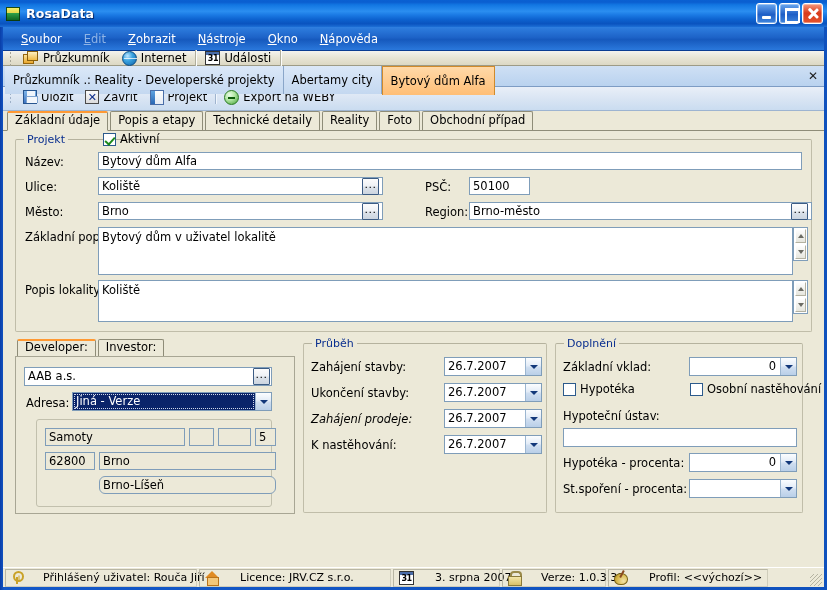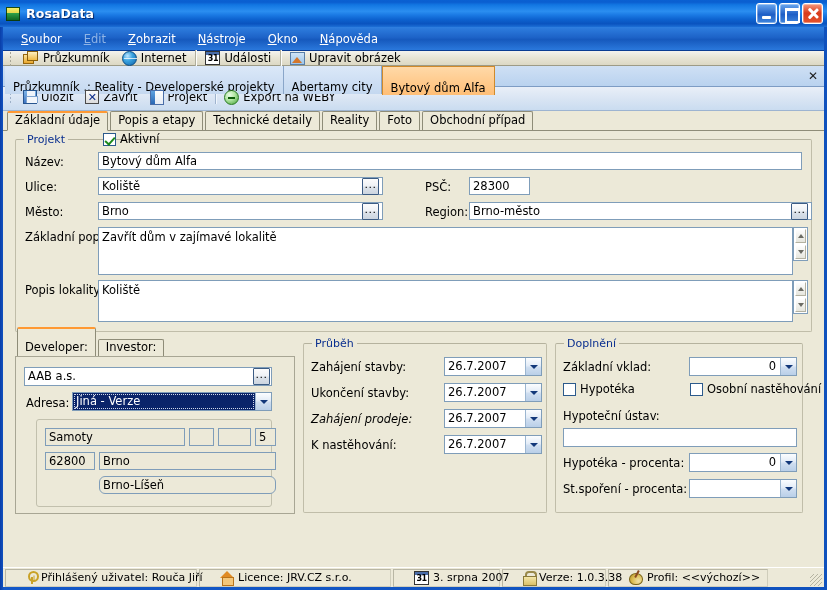--- a/index.html
+++ b/index.html
@@ -158,21 +158,21 @@
 
   
   .doctabs {
     height: 21px; width:100%;
     background: linear-gradient(to bottom,#cfe0f4,#b9d2ef);
     border-bottom:1px solid #7d9cc4;
     display:flex; align-items:stretch; position:relative;
     padding-left: 2px;
   }
   .dtab {
-    display:flex; padding:14px 8px; font-size:11.5px;
+    display:flex; align-items:center; padding:14px 8px; font-size:11.5px;
     color:#000; cursor:default; white-space:nowrap;
     background: linear-gradient(to bottom,#dbe8f8,#c4d8f0);
     border-right:1px solid #8aa6c9;
   }
   .dtab.active {
     background: linear-gradient(to bottom,#ffd9a8,#ffbe76);
     border:1px solid #d08a2c; border-bottom:0;
     font-weight:normal;
   }
   .dtab-close {
@@ -298,37 +298,37 @@
   }
 
   
   .devbox { position:absolute; }
   .devtabs { display:flex; align-items:flex-end; height:17px; padding-left:2px; }
   .dvtab {
     font-size:11.5px; padding:1px 7px 2px; background:#ece9d8;
     border:1px solid #8e8c78; border-bottom:0; margin-right:2px;
     border-radius:2px 2px 0 0; line-height:13px; white-space:nowrap; cursor:default;
   }
-  .dvtab.active { border-top:2px solid #ff9933; padding-top:12px; position:relative; z-index:2; }
+  .dvtab.active { border-top:2px solid #ff9933; padding-top:0px; position:relative; z-index:2; }
   .devpanel {
     border:1px solid #a8a694; background:#ece9d8; position:relative;
     height:calc(100% - 16px);
   }
   .innerbox { position:absolute; border:1px solid #c2c0ad; border-radius:3px; }
 
   
   .statusbar {
     position:absolute; left:3px; bottom:3px; width:821px; height:20px;
     background:#ece9d8; display:flex; align-items:center;
     border-top:1px solid #fff;
   }
   .spanel {
     height:18px; margin:1px 2px 1px 0;
     border:1px solid #cfcdbb; border-top-color:#b8b6a4; border-left-color:#b8b6a4;
-    display:flex; align-items:center; gap:4px; padding:0 20px;
+    display:flex; align-items:center; gap:21px; padding:0 5px;
     font-size:11px; white-space:nowrap;
   }
   .grip-dots {
     position:absolute; right:2px; bottom:1px; width:12px; height:12px;
     background-image:
       linear-gradient(135deg, transparent 45%, #a9a795 45%, #a9a795 55%, transparent 55%);
     background-size:4px 4px;
     opacity:.8;
   }
   .ico-key{width:11px;height:13px;position:relative;}
@@ -400,24 +400,20 @@
         </div>
         <div class="tbsep"></div>
         <div class="tbtn">
           <span class="ico ico-cal">
               <i class="top"></i>
               <span>31</span>
             </span>
           <span>Události</span>
         </div>
         <div class="tbsep"></div>
-        <div class="tbtn">
-          <span class="ico ico-pic"></span>
-          <span>Upravit obrázek</span>
-        </div>
       </div>
 
       <div class="doctabs">
         <div class="dtab">
           <span>Průzkumník .: Reality - Developerské projekty</span>
         </div>
         <div class="dtab">
           <span>Abertamy city</span>
         </div>
         <div class="dtab active">
@@ -469,32 +465,32 @@
         </div>
 
         <div class="lbl" style="left:22px; top:24px;">Název:</div>
         <div class="tf" style="left:95px; top:21px; width:704px; height:18px;">Bytový dům Alfa</div>
 
         <div class="lbl" style="left:22px; top:49px;">Ulice:</div>
         <div class="tf" style="left:95px; top:46px; width:285px; height:18px;">Koliště</div>
         <div class="ellipsis-btn" style="left:359px; top:47px;">...</div>
 
         <div class="lbl" style="left:422px; top:49px;">PSČ:</div>
-        <div class="tf" style="left:466px; top:46px; width:61px; height:18px;">28300</div>
+        <div class="tf" style="left:466px; top:46px; width:61px; height:18px;">50100</div>
 
         <div class="lbl" style="left:22px; top:74px;">Město:</div>
         <div class="tf" style="left:95px; top:71px; width:285px; height:18px;">Brno</div>
         <div class="ellipsis-btn" style="left:359px; top:72px;">...</div>
 
         <div class="lbl" style="left:422px; top:74px;">Region:</div>
         <div class="tf" style="left:466px; top:71px; width:343px; height:18px;">Brno-město</div>
         <div class="ellipsis-btn" style="left:788px; top:72px;">...</div>
 
         <div class="lbl" style="left:22px; top:99px;">Základní popis:</div>
-        <div class="tf ta" style="left:95px; top:96px; width:695px; height:48px;">Zavřít dům v zajímavé lokalitě</div>
+        <div class="tf ta" style="left:95px; top:96px; width:695px; height:48px;">Bytový dům v uživatel lokalitě</div>
         <div class="spinbox" style="left:790px; top:96px;">
           <div class="sb up">
               <i></i>
             </div>
           <div class="sb dn">
               <i></i>
             </div>
         </div>
 
         <div class="lbl" style="left:22px; top:152px;">Popis lokality:</div>

